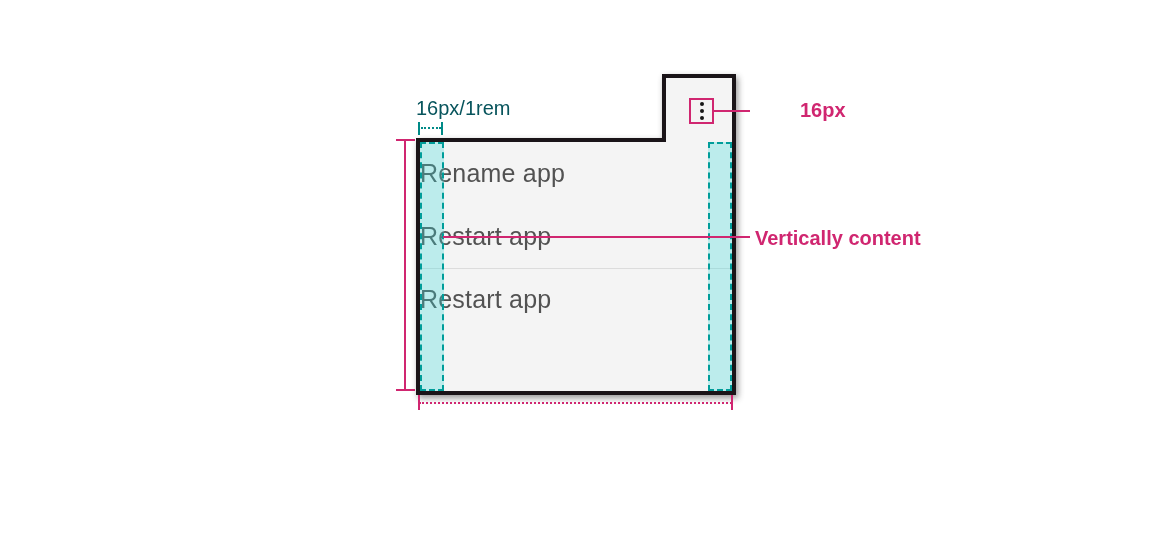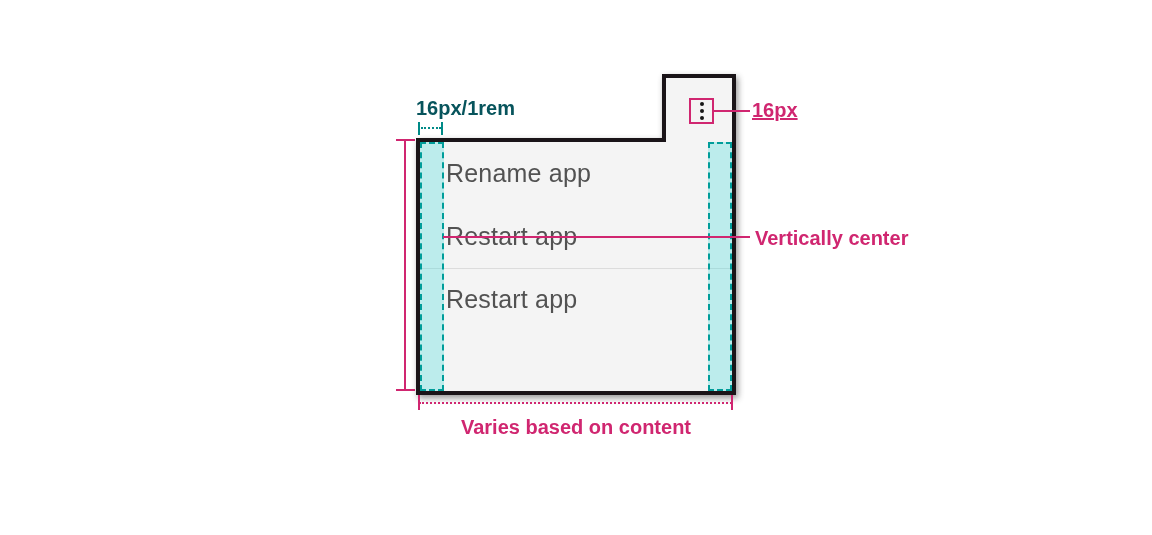--- a/index.html
+++ b/index.html
@@ -59,21 +59,20 @@
   .menu-list {
     position: absolute;
     left: 420px;
     top: 142px;
     width: 312px;
   }
   .menu-item {
     height: 63px;
     display: flex;
     align-items: center;
-    padding-left: 26px;
     box-sizing: border-box;
     font-size: 25px;
     color: #525252;
     letter-spacing: 0.2px;
   }
   .menu-item.last { height: 60px; }
   .menu-divider {
     height: 1px;
     background: #dcdcdc;
     margin: 0;
@@ -95,32 +94,32 @@
     position: absolute;
     color: #d02670;
     font-size: 20px;
     font-weight: bold;
     white-space: nowrap;
   }
   .teal-text {
     position: absolute;
     color: #07545c;
     font-size: 20px;
-    font-weight: bold;
+    font-weight: normal;
     white-space: nowrap;
   }
   .pink-line-h { position: absolute; height: 2px; background: #d02670; }
   .pink-line-v { position: absolute; width: 2px;  background: #d02670; }
   .pink-dotted-h { position: absolute; height: 0; border-top: 2px dotted #d02670; }
   .teal-tick-v { position: absolute; width: 2px; height: 13px; background: #008a87; }
   .teal-dotted-h { position: absolute; height: 0; border-top: 2px dotted #008a87; }
 
   
   .line-trigger { left: 714px; top: 110px; width: 36px; }
-  .label-trigger { left: 752px; top: 99px; text-decoration: underline; }
+  .label-trigger { left: 800px; top: 99px; }
 
   
   .line-vcenter { left: 443px; top: 236px; width: 307px; }
   .label-vcenter { left: 755px; top: 227px; }
 
   
   .measure-v-line  { left: 404px; top: 140px; height: 251px; }
   .measure-v-tick-top    { left: 396px; top: 139px; width: 19px; }
   .measure-v-tick-bottom { left: 396px; top: 389px; width: 19px; }
 
@@ -164,24 +163,23 @@
 
   <div class="teal-text label-padding">16px/1rem</div>
   <div class="teal-tick-v pad-bracket-tick-l"></div>
   <div class="teal-tick-v pad-bracket-tick-r"></div>
   <div class="teal-dotted-h pad-bracket-line"></div>
 
   <div class="pink-line-h line-trigger"></div>
   <div class="pink-text label-trigger">16px</div>
 
   <div class="pink-line-h line-vcenter"></div>
-  <div class="pink-text label-vcenter">Vertically center</div>
+  <div class="pink-text label-vcenter">Vertically content</div>
 
   <div class="pink-line-v measure-v-line"></div>
   <div class="pink-line-h measure-v-tick-top"></div>
   <div class="pink-line-h measure-v-tick-bottom"></div>
 
   <div class="pink-dotted-h measure-h-line"></div>
   <div class="pink-line-v measure-h-tick-left"></div>
   <div class="pink-line-v measure-h-tick-right"></div>
-  <div class="pink-text label-width">Varies based on content</div>
 
 </div>
 
 </body></html>

